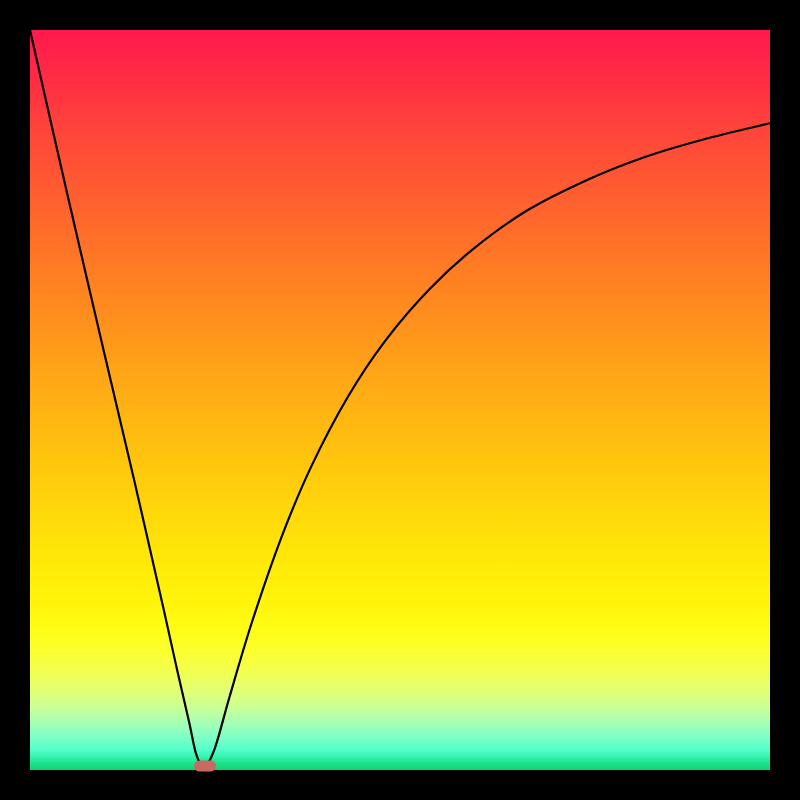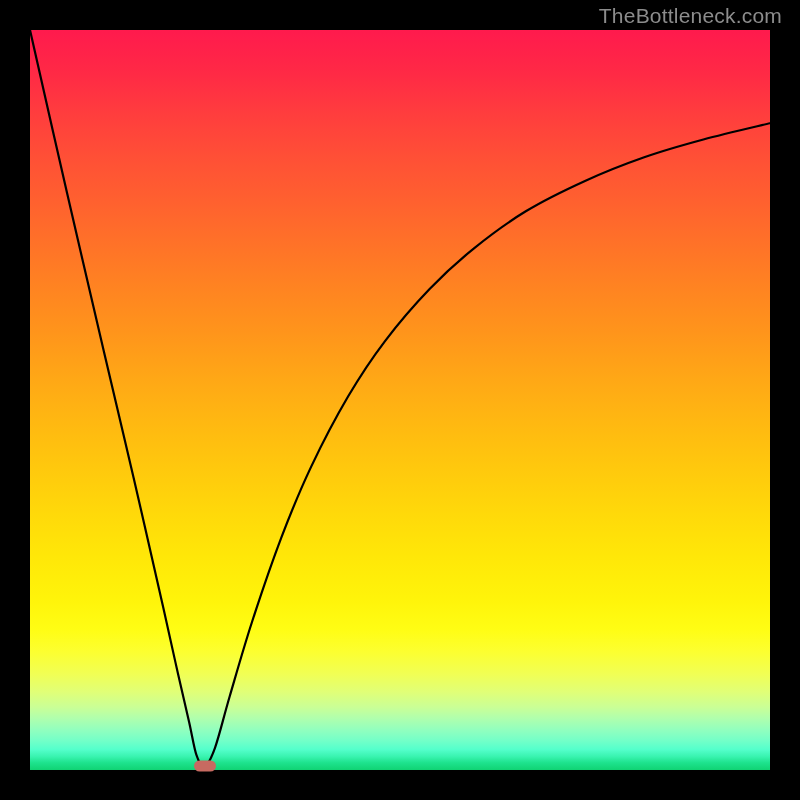--- a/index.html
+++ b/index.html
@@ -82,21 +82,20 @@
     height: 11px;
     border-radius: 6px;
     background: #c76a61;
     transform: translate(-50%, -50%);
   }
 </style>
 </head>
 <body>
 
 <div class="frame">
-  <div class="watermark">TheBottleneck.com</div>
 
   <div class="plot-area">
     <svg class="curve-svg" viewBox="0 0 740 740" preserveAspectRatio="none">
       <path id="curve-path" class="curve-path" d="M 0.00 0.00 C 6.17 27.13, 24.67 109.15, 37.00 162.80 C 49.33 216.45, 62.90 274.42, 74.00 321.90 C 85.10 369.38, 93.73 405.15, 103.60 447.70 C 113.47 490.25, 125.80 544.52, 133.20 577.20 C 140.60 609.88, 143.68 624.68, 148.00 643.80 C 152.32 662.92, 156.02 678.33, 159.10 691.90 C 162.18 705.47, 163.91 717.80, 166.50 725.20 C 169.09 732.60, 171.56 737.53, 174.64 736.30 C 177.72 735.07, 180.81 729.52, 185.00 717.80 C 189.19 706.08, 193.63 686.97, 199.80 666.00 C 205.97 645.03, 213.37 618.52, 222.00 592.00 C 230.63 565.48, 241.73 532.80, 251.60 506.90 C 261.47 481.00, 270.10 460.03, 281.20 436.60 C 292.30 413.17, 305.87 387.27, 318.20 366.30 C 330.53 345.33, 341.63 328.68, 355.20 310.80 C 368.77 292.92, 384.80 274.42, 399.60 259.00 C 414.40 243.58, 427.97 231.25, 444.00 218.30 C 460.03 205.35, 477.30 192.52, 495.80 181.30 C 514.30 170.08, 535.27 159.96, 555.00 150.96 C 574.73 141.96, 594.47 134.19, 614.20 127.28 C 633.93 120.37, 652.43 115.19, 673.40 109.52 C 694.37 103.85, 728.90 95.95, 740.00 93.24"></path>
     </svg>
     <div id="min-marker" class="min-marker" style="left: 174.64px; top: 736.3px; background: rgb(199, 106, 97);"></div>
   </div>
 </div>
 
 </body></html>

